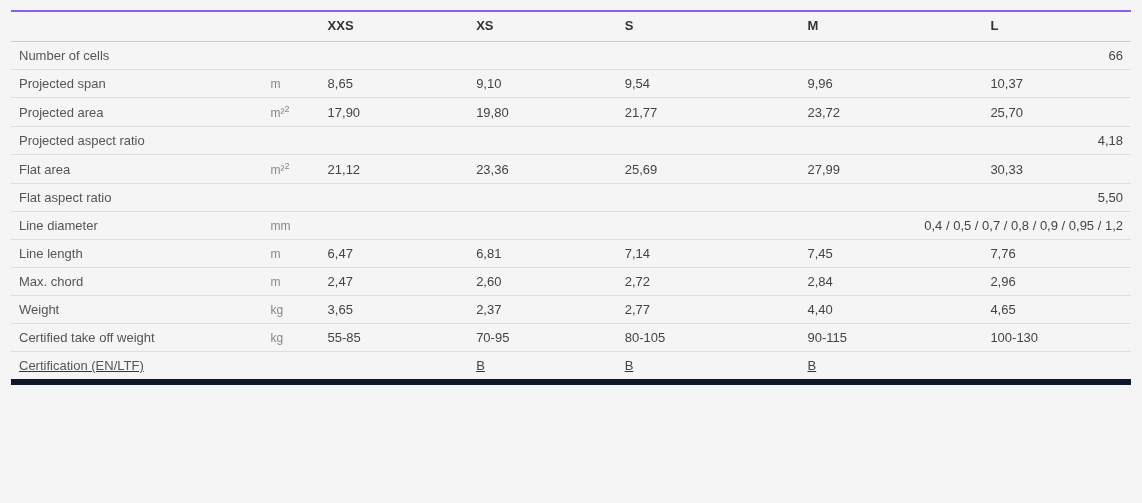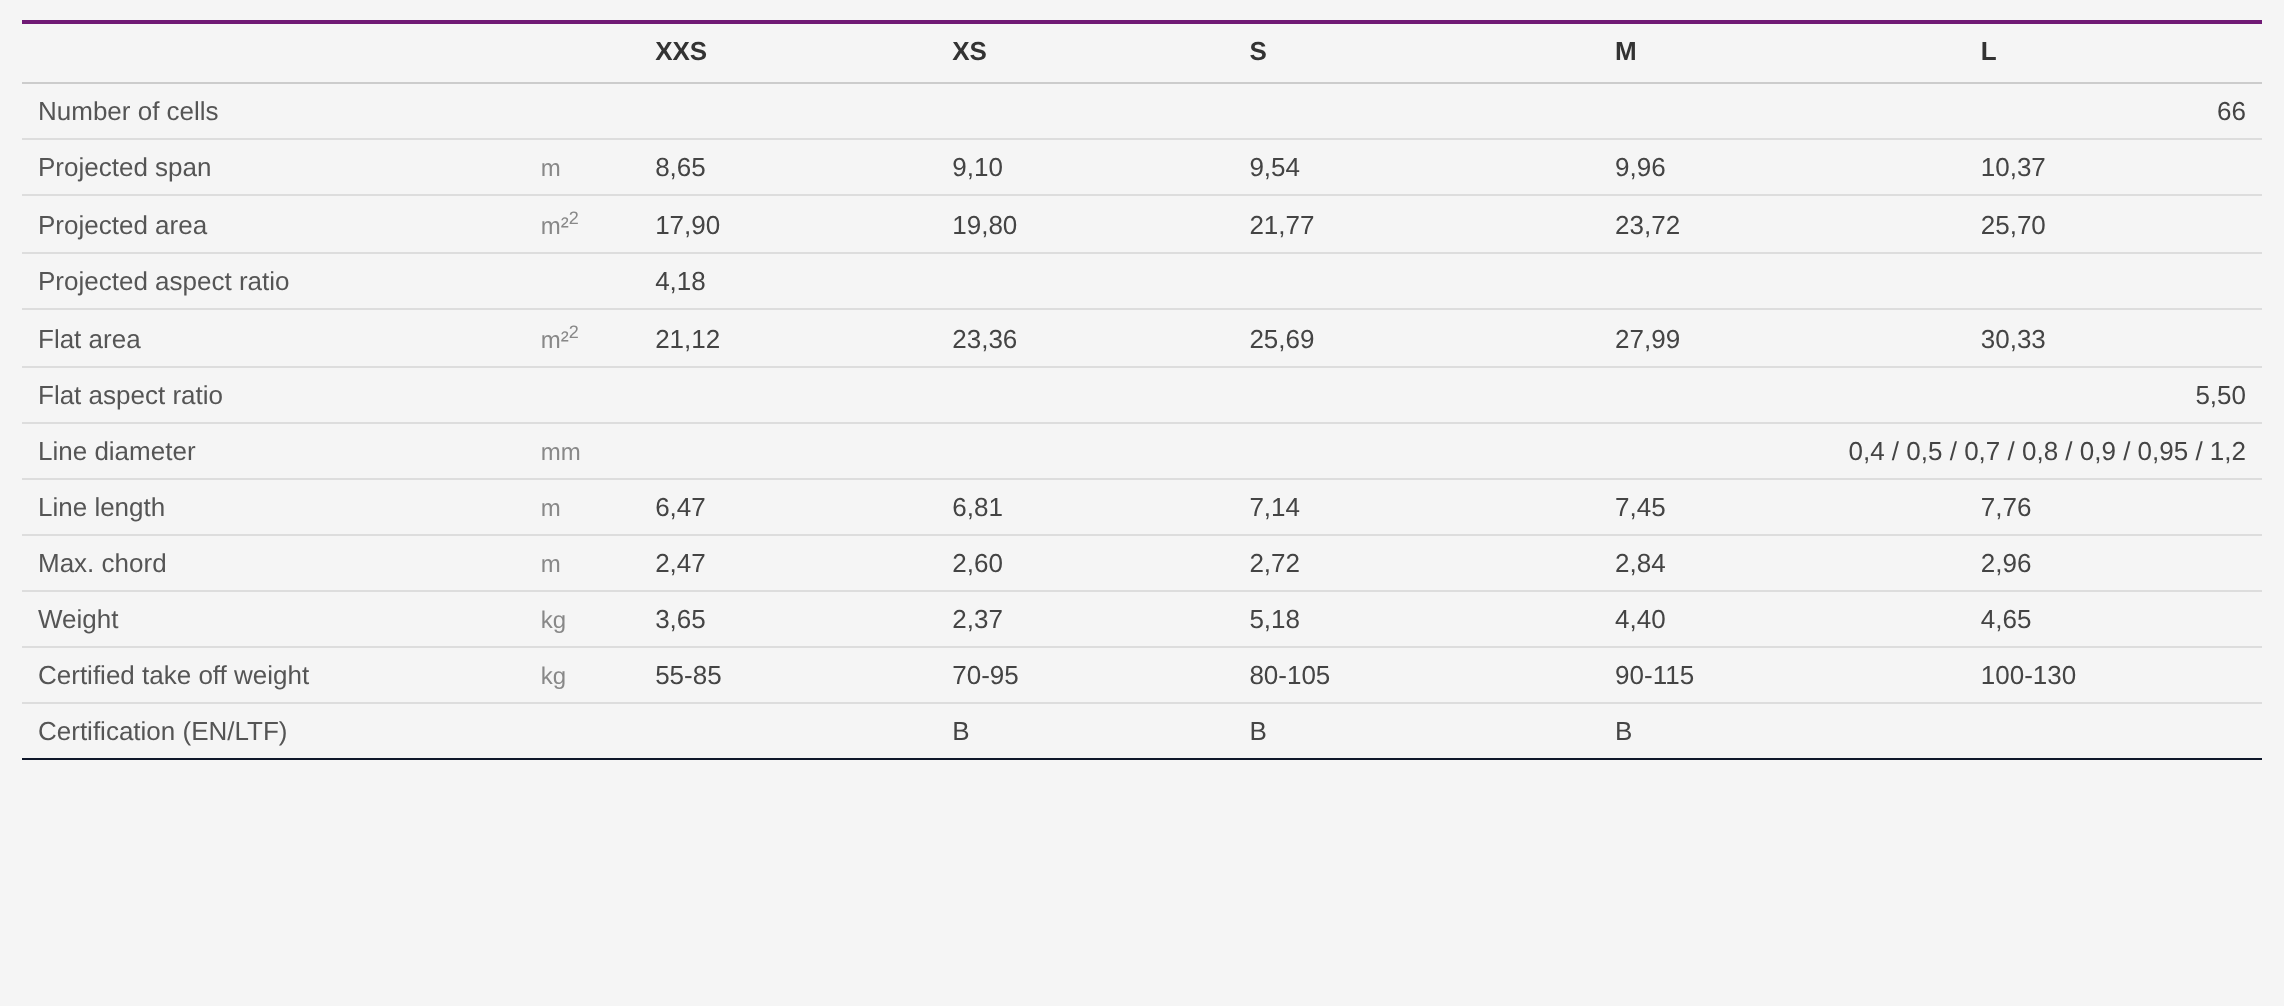--- a/index.html
+++ b/index.html
@@ -48,37 +48,38 @@
       text-align: left;
       vertical-align: bottom;
     }
 
     thead tr th:not(:first-child):not(:nth-child(2)) {
       text-align: left;
     }
 
     
     thead tr.header-row th {
-      border-top: 2px solid #701a75;
+      border-top: 2px solid #8b5cf6;
       border-bottom: 1px solid #ccc;
     }
 
     tbody tr td {
       padding: 6px 8px;
       vertical-align: middle;
       color: #444;
       font-size: 13px;
     }
 
     tbody tr {
       border-bottom: 1px solid #ddd;
     }
 
     tbody tr:last-child {
-      border-bottom: 1px solid #0f172a;
+      border-bottom: 6px solid #0f172a;
+      text-decoration: underline;
     }
 
     td.col-label-cell {
       color: #555;
     }
 
     td.col-unit-cell {
       color: #888;
       font-size: 12px;
     }
@@ -133,21 +134,21 @@
           <td class="col-unit-cell">m²<sup class="superscript">2</sup></td>
           <td>17,90</td>
           <td>19,80</td>
           <td>21,77</td>
           <td>23,72</td>
           <td>25,70</td>
         </tr>
         <tr>
           <td class="col-label-cell">Projected aspect ratio</td>
           <td class="col-unit-cell"></td>
-          <td colspan="5" style="text-align: left;">4,18</td>
+          <td colspan="5" style="text-align: right;">4,18</td>
         </tr>
         <tr>
           <td class="col-label-cell">Flat area</td>
           <td class="col-unit-cell">m²<sup class="superscript">2</sup></td>
           <td>21,12</td>
           <td>23,36</td>
           <td>25,69</td>
           <td>27,99</td>
           <td>30,33</td>
         </tr>
@@ -177,21 +178,21 @@
           <td>2,60</td>
           <td>2,72</td>
           <td>2,84</td>
           <td>2,96</td>
         </tr>
         <tr>
           <td class="col-label-cell">Weight</td>
           <td class="col-unit-cell">kg</td>
           <td>3,65</td>
           <td>2,37</td>
-          <td>5,18</td>
+          <td>2,77</td>
           <td>4,40</td>
           <td>4,65</td>
         </tr>
         <tr>
           <td class="col-label-cell">Certified take off weight</td>
           <td class="col-unit-cell">kg</td>
           <td>55-85</td>
           <td>70-95</td>
           <td>80-105</td>
           <td>90-115</td>

